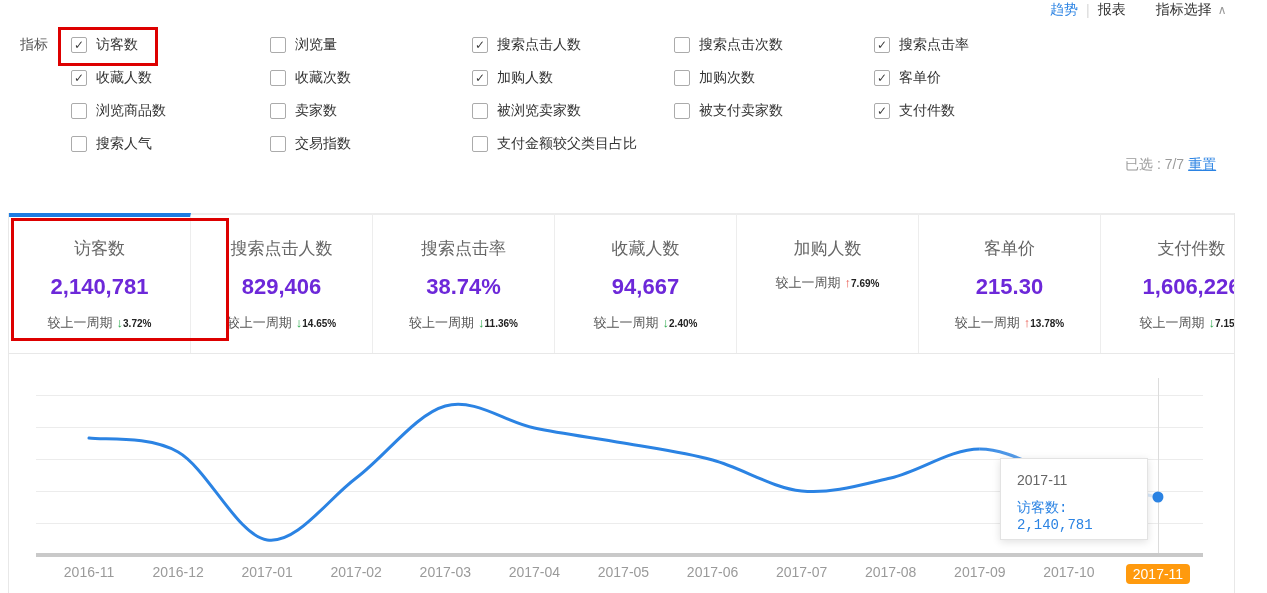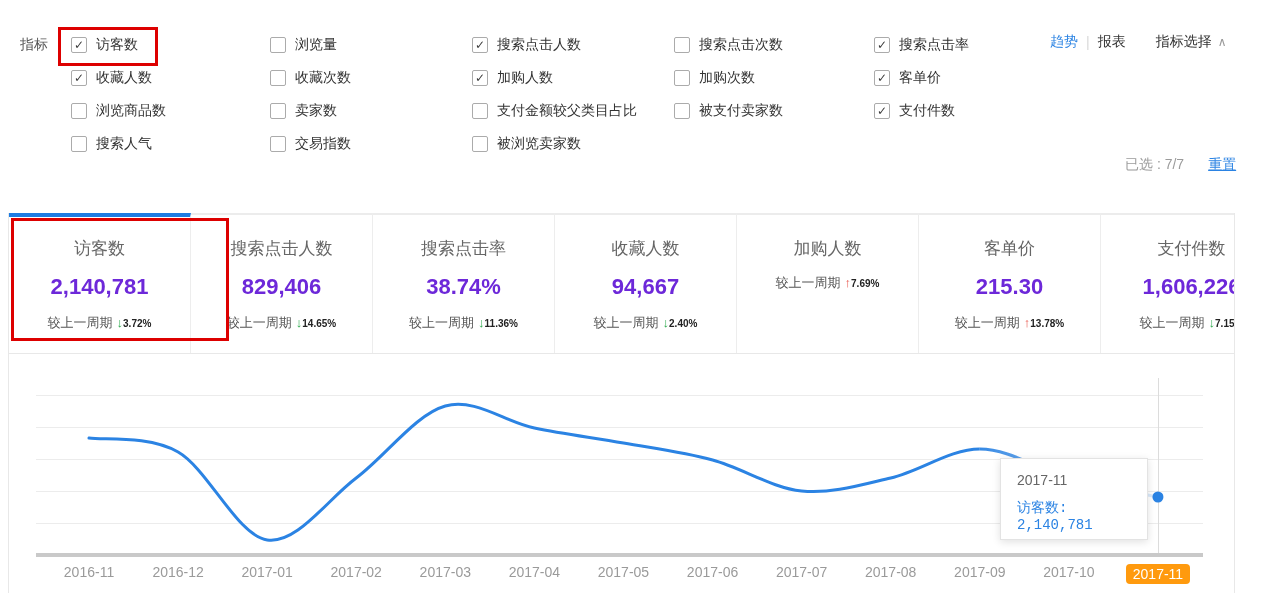--- a/index.html
+++ b/index.html
@@ -1,37 +1,37 @@
 <!DOCTYPE html>
 <html><head>
 <meta charset="utf-8">
 <style>
   html,body{margin:0;padding:0;background:#fff;}
   body{width:1267px;height:593px;overflow:hidden;position:relative;
        font-family:"Liberation Sans","DejaVu Sans",sans-serif;color:#333;}
   
-  .topnav{position:absolute;left:1050px;top:1px;display:flex;align-items:center;font-size:14px;white-space:nowrap;margin-top:32px;}
+  .topnav{position:absolute;left:1050px;top:1px;display:flex;align-items:center;font-size:14px;white-space:nowrap;}
   .topnav .trend{color:#2b83e3;cursor:pointer;}
   .topnav .sep{color:#d9d9d9;margin:0 8px;}
   .topnav .report{color:#333;cursor:pointer;}
   .topnav .msel{color:#333;margin-left:30px;cursor:pointer;}
   .topnav .chev{color:#9a9a9a;font-size:12px;margin-left:6px;}
   
   .filter-label{position:absolute;left:20px;top:36px;font-size:14px;color:#555;}
   #filter-grid{position:absolute;left:0;top:0;width:1267px;height:170px;}
   .fcol{position:absolute;top:35px;}
   .fcol.c0{left:71px}.fcol.c1{left:270px}.fcol.c2{left:472px}.fcol.c3{left:674px}.fcol.c4{left:874px}
   .fitem{display:flex;align-items:center;height:19px;margin-bottom:14px;cursor:pointer;white-space:nowrap;}
   .cb{width:14px;height:14px;border:1px solid #ababab;border-radius:2px;background:#fff;
       display:inline-flex;align-items:center;justify-content:center;flex:0 0 auto;
       font-size:12px;font-weight:bold;color:#3d3d3d;line-height:1;}
   .fitem .lbl{margin-left:9px;font-size:14px;color:#333;}
   .summary{position:absolute;left:1113px;top:156px;display:flex;font-size:14px;}
   .summary .sel{color:#9b9b9b;margin-left:12px;}
-  .summary .reset{color:#2b83e3;margin-left:24px;text-decoration:underline;cursor:pointer;}
+  .summary .reset{color:#2b83e3;margin-left:4px;text-decoration:underline;cursor:pointer;}
   
   #panel{position:absolute;left:8px;top:213px;width:1225px;height:380px;
          border-left:1px solid #e8e8e8;border-right:1px solid #e8e8e8;overflow:hidden;background:#fff;}
   #cards-row{position:absolute;left:0;top:0;height:140px;width:1274px;display:flex;border-bottom:1px solid #e8e8e8;}
   .card{flex:0 0 182px;width:182px;box-sizing:border-box;border-right:1px solid #ededed;
         border-top:2px solid #ececec;text-align:center;cursor:pointer;background:#fff;}
   .card.active{border-top:4px solid #1e7ce2;}
   .card .t{margin-top:22px;font-size:17px;color:#666;}
   .card.active .t{margin-top:20px;}
   .card .v{margin-top:14px;font-size:22px;font-weight:bold;color:#6d28d9;}
@@ -111,25 +111,25 @@
       <div class="fitem">
         <span class="cb checked">✓</span>
         <span class="lbl">搜索点击人数</span>
       </div>
       <div class="fitem">
         <span class="cb checked">✓</span>
         <span class="lbl">加购人数</span>
       </div>
       <div class="fitem">
         <span class="cb"></span>
+        <span class="lbl">被浏览卖家数</span>
+      </div>
+      <div class="fitem">
+        <span class="cb"></span>
         <span class="lbl">支付金额较父类目占比</span>
-      </div>
-      <div class="fitem">
-        <span class="cb"></span>
-        <span class="lbl">被浏览卖家数</span>
       </div>
     </div>
     <div class="fcol c3">
       <div class="fitem">
         <span class="cb"></span>
         <span class="lbl">搜索点击次数</span>
       </div>
       <div class="fitem">
         <span class="cb"></span>
         <span class="lbl">加购次数</span>

